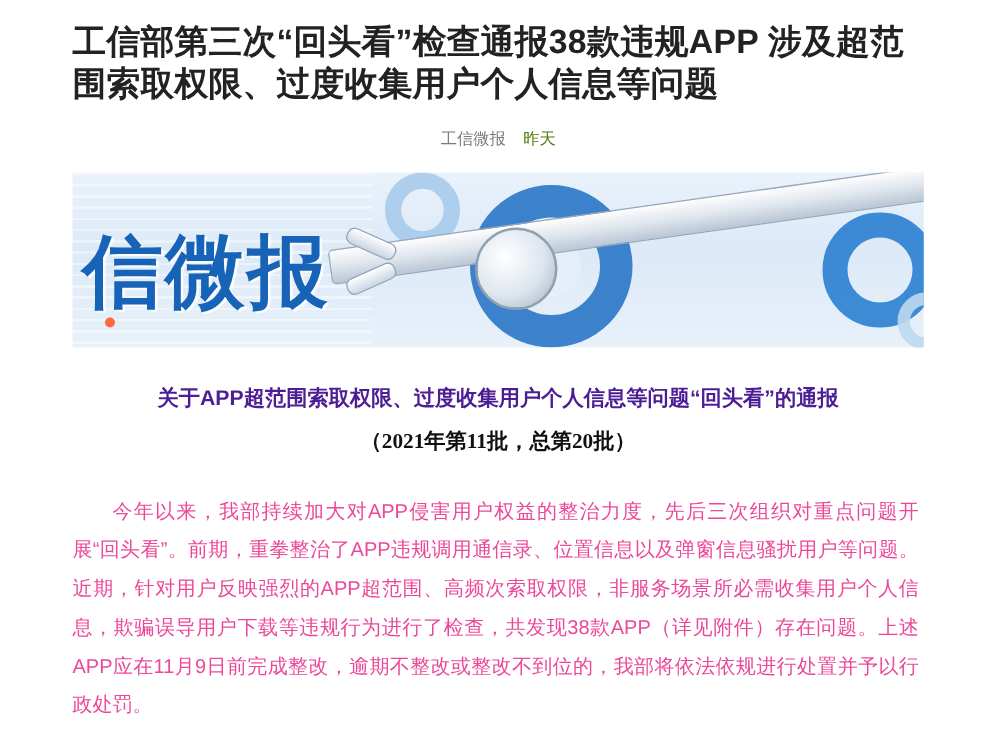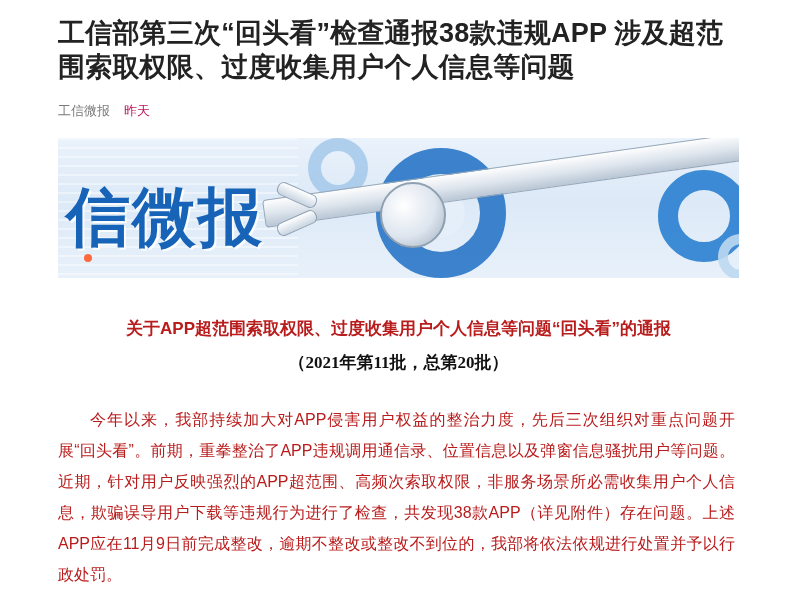--- a/index.html
+++ b/index.html
@@ -32,26 +32,27 @@
     margin: 0;
     padding: 0;
   }
   .meta-row {
     margin-top: 18px;
     display: flex;
     align-items: center;
     gap: 14px;
     font-size: 13px;
     color: #888888;
+    justify-content: center;
   }
   .meta-source {
     color: #7a7a7a;
   }
   .meta-time {
-    color: #be185d;
+    color: #4d7c0f;
   }
   .hero {
     margin-top: 18px;
     width: 681px;
     height: 140px;
     position: relative;
     overflow: hidden;
     background: linear-gradient(180deg, #eaf2fb 0%, #dce9f7 45%, #e8f1fa 100%);
   }
   
@@ -154,41 +155,41 @@
   .hero-claw span.c2 { top: 30px; left: 6px; transform: rotate(-24deg); }
   .hero-dot {
     position: absolute;
     width: 8px; height: 8px;
     border-radius: 50%;
     background: #ff6a3d;
   }
   .hero-dot.d2 { left: 26px; top: 116px; }
 
   .doc-title {
-    margin-top: 36px;
+    margin-top: 26px;
     text-align: center;
     font-size: 17px;
     font-weight: bold;
     line-height: 30px;
-    color: #b91c1c;
+    color: #4c1d95;
   }
   .doc-subtitle {
     margin-top: 4px;
     text-align: center;
     font-size: 17px;
     font-weight: bold;
     line-height: 30px;
     color: #111111;
     font-family: Liberation Serif, serif;
   }
   .body-text {
     margin-top: 26px;
     font-size: 16px;
     line-height: 31px;
-    color: #b91c1c;
+    color: #ec4899;
     text-align: justify;
     text-indent: 2em;
     padding-right: 4px;
   }
 </style>
 </head>
 <body>
 
 <div class="page">
   <div class="content">

